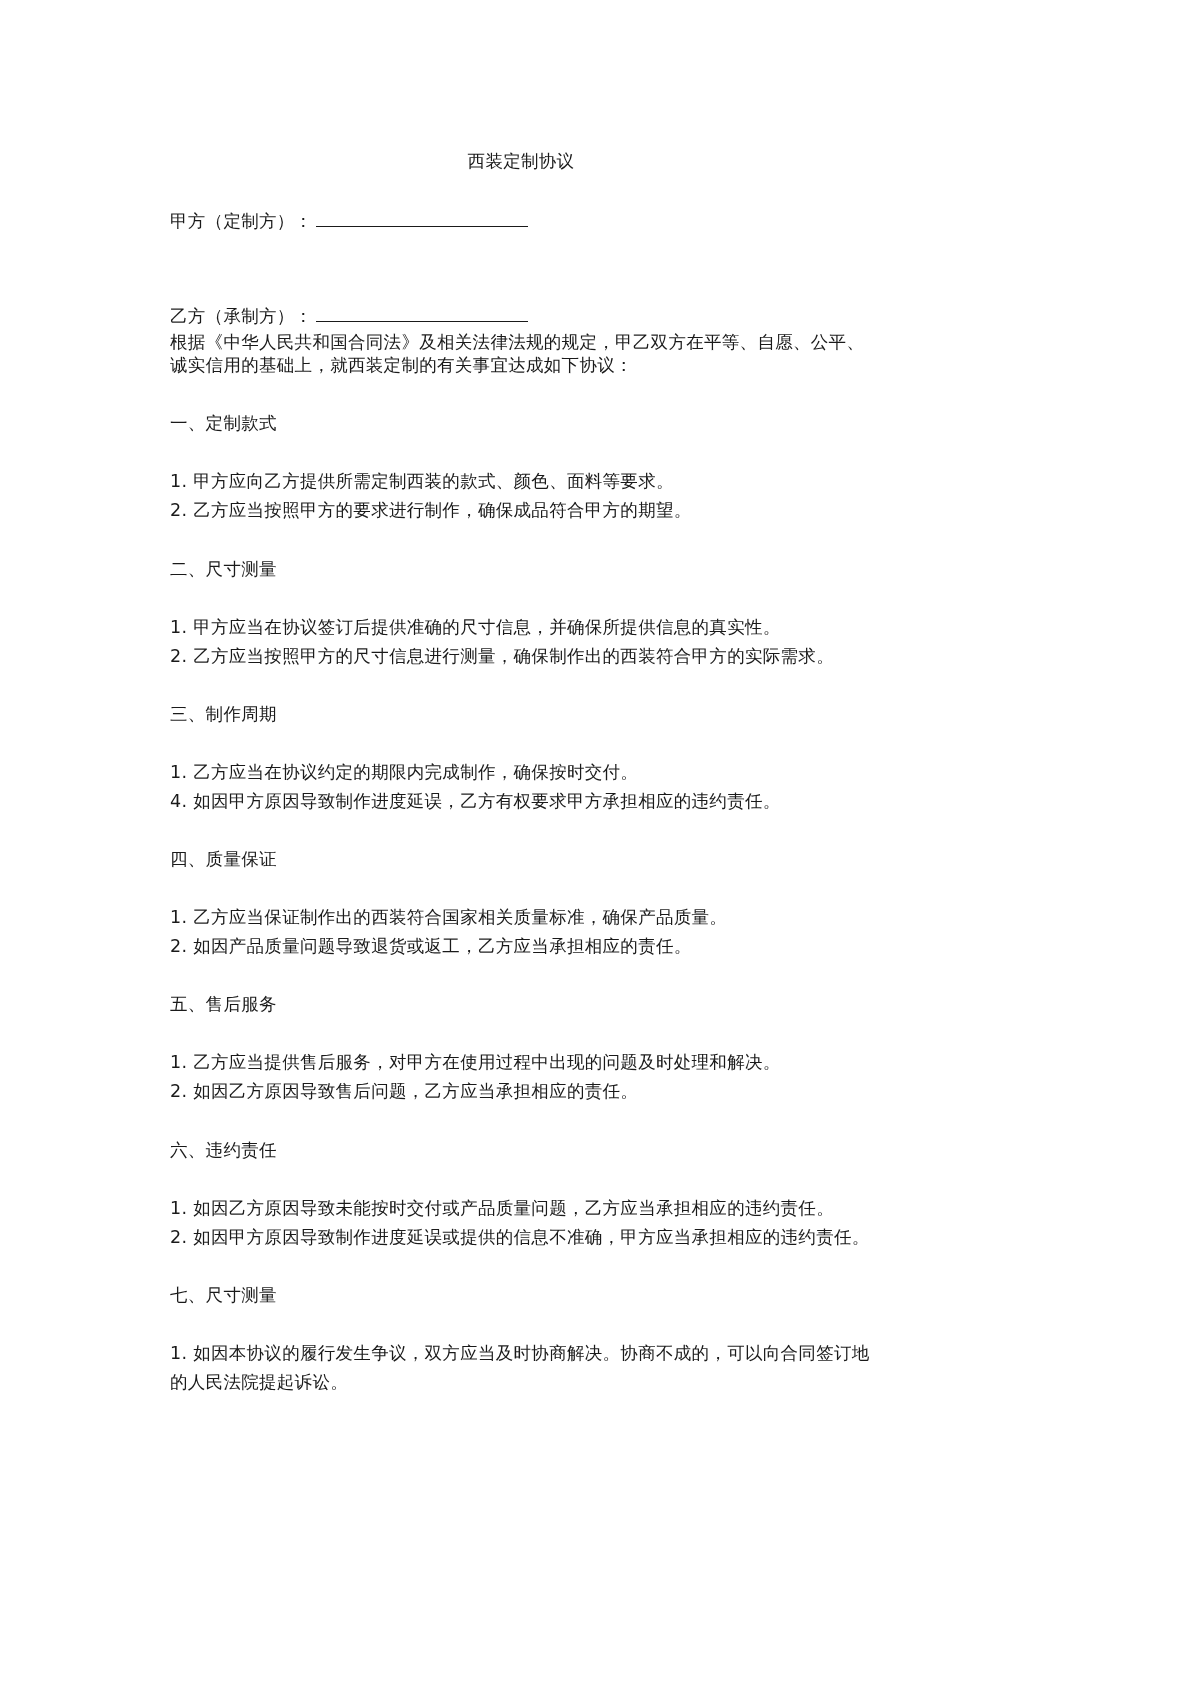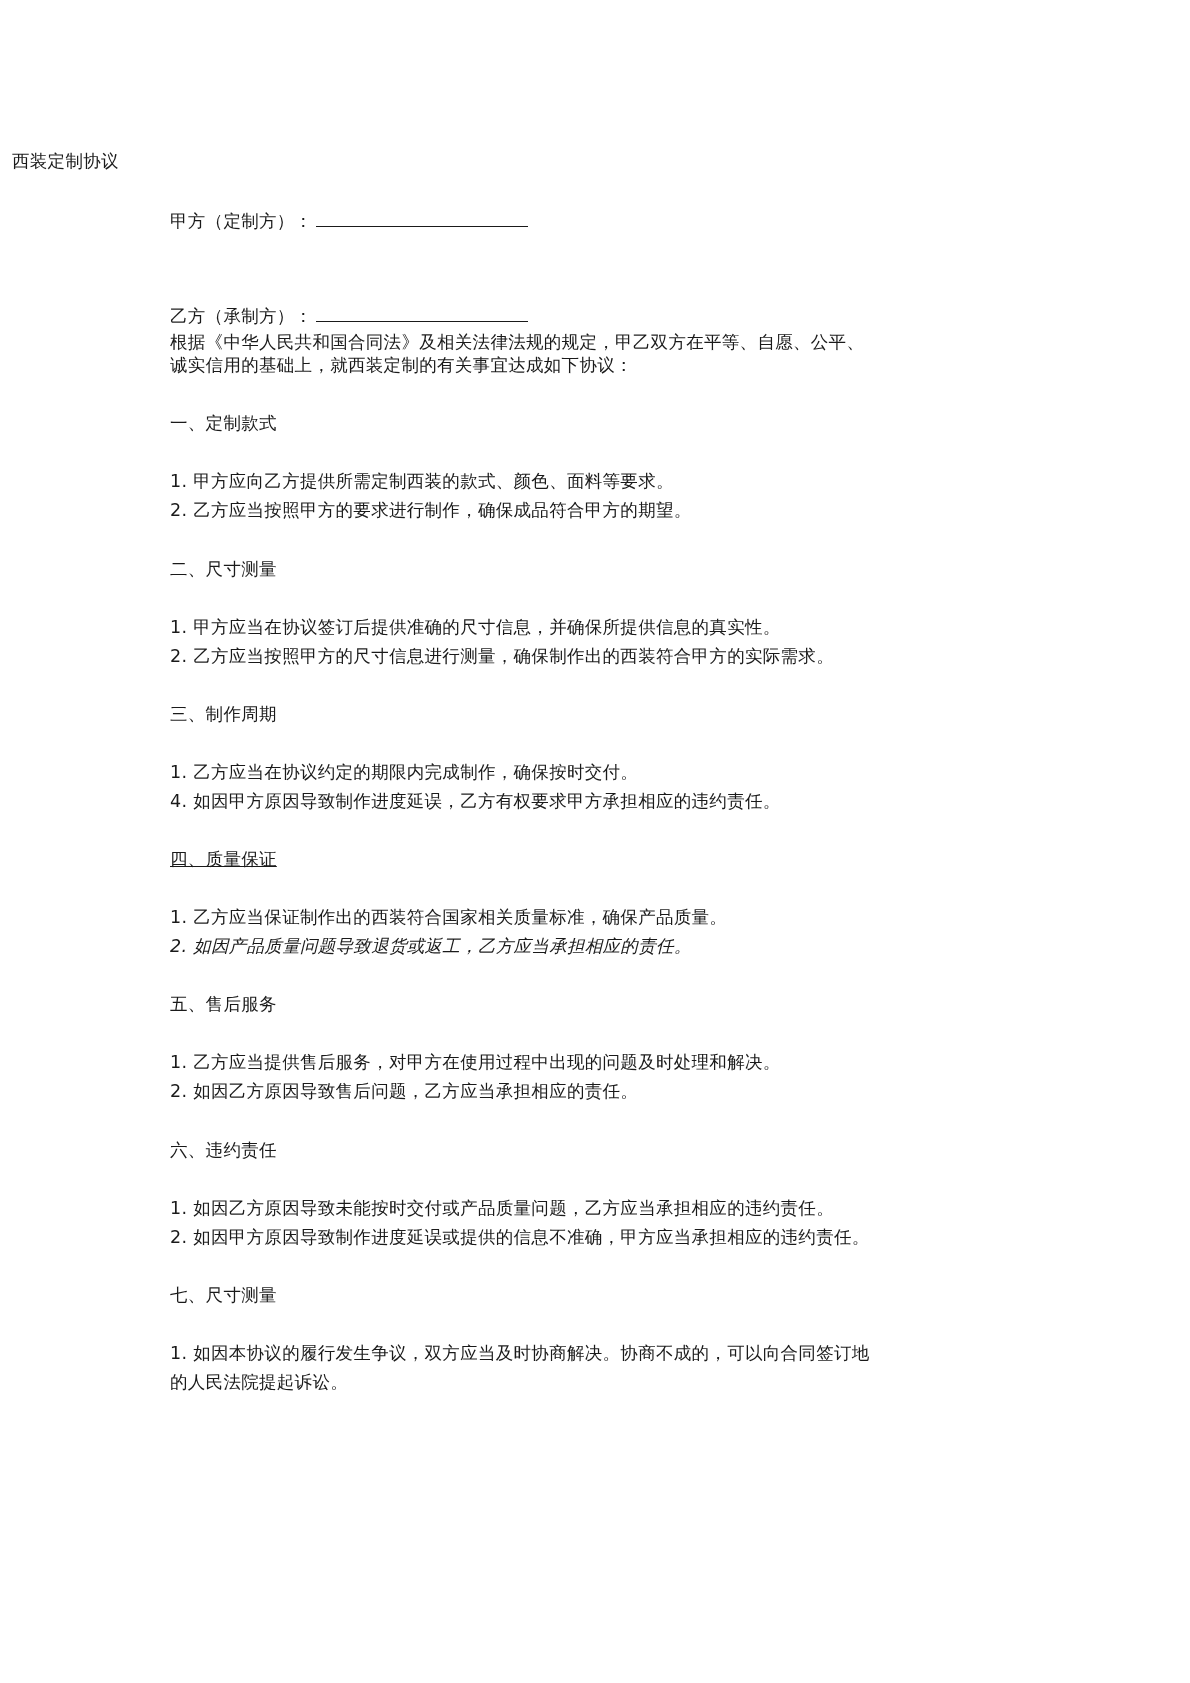--- a/index.html
+++ b/index.html
@@ -27,22 +27,22 @@
       position: absolute;
       left: 170px;
       font-size: 17.5px;
       line-height: 22px;
       white-space: nowrap;
       letter-spacing: 0.3px;
     }
     .title {
       left: 0;
       width: 1042px;
-      text-align: left;
-      padding-left: 12px;
+      text-align: center;
+      padding-left: 0;
     }
     .title span { margin-left: 0; }
     .blank {
       display: inline-block;
       width: 212px;
       border-bottom: 1.3px solid #1a1a1a;
       height: 18px;
       vertical-align: baseline;
       margin-left: 4px;
     }
@@ -72,23 +72,23 @@
   <div class="line" style="top:499px;">2. 乙方应当按照甲方的要求进行制作，确保成品符合甲方的期望。</div>
 
   <div class="line" style="top:558px;">二、尺寸测量</div>
   <div class="line" style="top:616px;">1. 甲方应当在协议签订后提供准确的尺寸信息，并确保所提供信息的真实性。</div>
   <div class="line" style="top:645px;">2. 乙方应当按照甲方的尺寸信息进行测量，确保制作出的西装符合甲方的实际需求。</div>
 
   <div class="line" style="top:703px;">三、制作周期</div>
   <div class="line" style="top:761px;">1. 乙方应当在协议约定的期限内完成制作，确保按时交付。</div>
   <div class="line" style="top:790px;">4. 如因甲方原因导致制作进度延误，乙方有权要求甲方承担相应的违约责任。</div>
 
-  <div class="line" style="top:848px;text-decoration:underline;">四、质量保证</div>
+  <div class="line" style="top:848px;">四、质量保证</div>
   <div class="line" style="top:906px;">1. 乙方应当保证制作出的西装符合国家相关质量标准，确保产品质量。</div>
-  <div class="line" style="top:935px;font-style:italic;">2. 如因产品质量问题导致退货或返工，乙方应当承担相应的责任。</div>
+  <div class="line" style="top:935px;">2. 如因产品质量问题导致退货或返工，乙方应当承担相应的责任。</div>
 
   <div class="line" style="top:993px;">五、售后服务</div>
   <div class="line" style="top:1051px;text-align:right;">1. 乙方应当提供售后服务，对甲方在使用过程中出现的问题及时处理和解决。</div>
   <div class="line" style="top:1080px;">2. 如因乙方原因导致售后问题，乙方应当承担相应的责任。</div>
 
   <div class="line" style="top:1139px;">六、违约责任</div>
   <div class="line" style="top:1197px;">1. 如因乙方原因导致未能按时交付或产品质量问题，乙方应当承担相应的违约责任。</div>
   <div class="line" style="top:1226px;">2. 如因甲方原因导致制作进度延误或提供的信息不准确，甲方应当承担相应的违约责任。</div>
 
   <div class="line" style="top:1284px;">七、尺寸测量</div>

